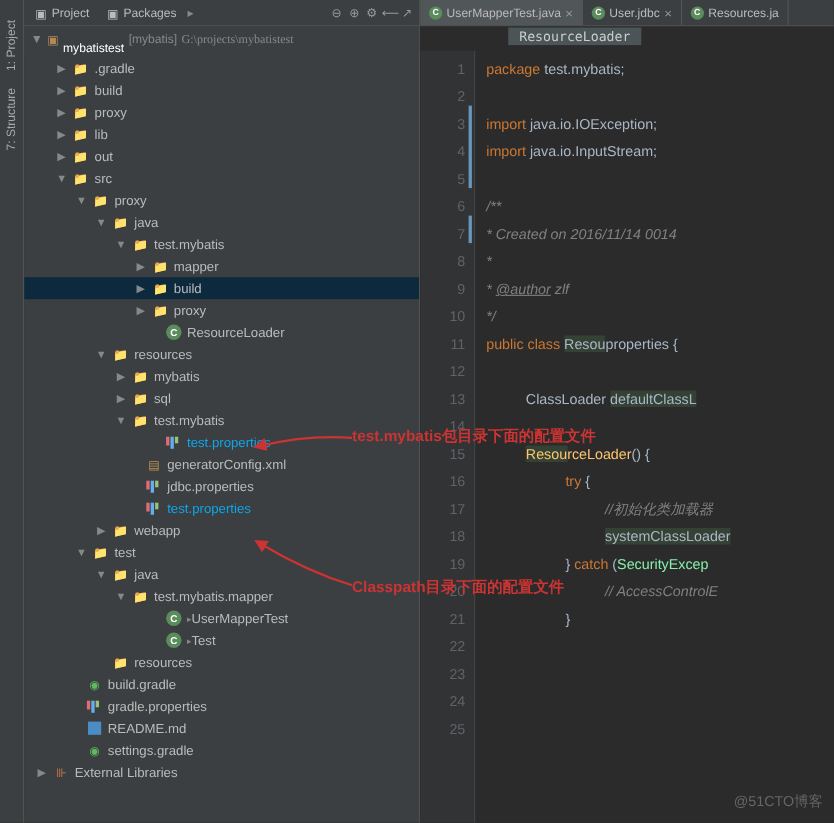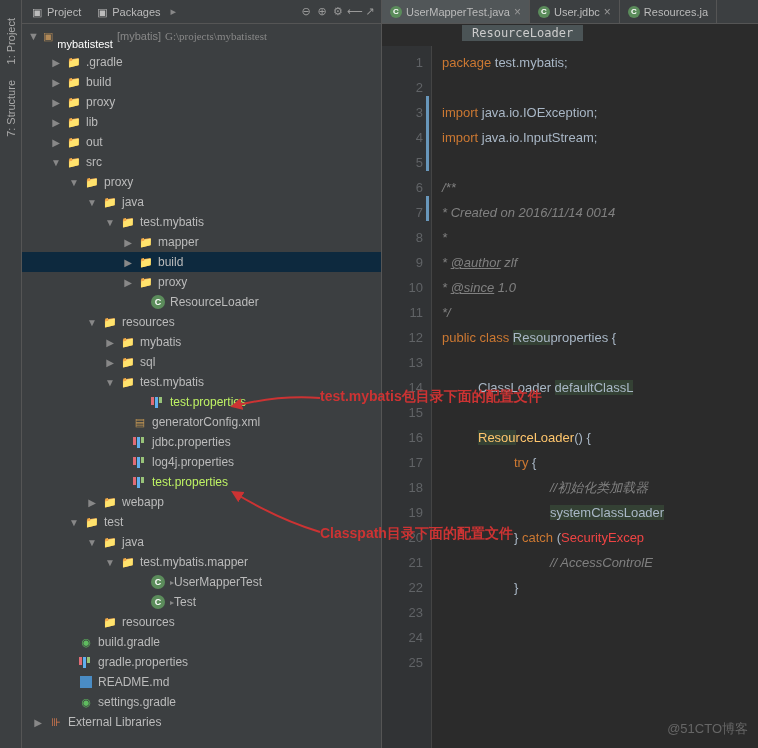--- a/index.html
+++ b/index.html
@@ -24,39 +24,39 @@
   .folder-icon { color: #b28957; }
   .folder-src { color: #688cc4; }
   .folder-res { color: #c09553; position: relative; }
   .class-icon { width: 14px; height: 14px; background: #5b8c5b; border-radius: 50%; color: #fff; font-size: 9px; font-weight: bold; display: flex; align-items: center; justify-content: center; }
   .prop-icon { display: inline-flex; width: 14px; height: 11px; }
   .prop-icon span { width: 3px; margin-right: 1px; }
   .gradle-icon { color: #5fbb5f; }
   .md-icon { display: inline-flex; width: 12px; height: 12px; background: #4a8cc4; }
   .lib-icon { color: #d97a4e; }
   .tree-label { color: #bbb; }
-  .tree-label.highlighted { color: #bef264; }
+  .tree-label.highlighted { color: #0ea5e9; }
   
   .editor { flex: 1; background: #2b2b2b; display: flex; flex-direction: column; position: relative; }
   .editor-tabs { height: 24px; background: #3c3f41; border-bottom: 1px solid #555; display: flex; align-items: center; }
   .editor-tab { height: 100%; padding: 0 8px; display: flex; align-items: center; gap: 4px; font-size: 11px; border-right: 1px solid #555; cursor: pointer; }
   .editor-tab.active { background: #515658; }
   .editor-tab .close { color: #999; cursor: pointer; font-size: 12px; }
   .breadcrumb-code { height: 22px; background: #2b2b2b; padding: 2px 0 2px 80px; }
   .breadcrumb-code span { background: #4b5456; color: #ccc; padding: 1px 10px; font-size: 12px; font-family: 'Consolas', monospace; }
   .code-area { flex: 1; display: flex; font-family: 'Consolas', monospace; font-size: 13px; overflow: hidden; }
   .gutter { width: 50px; background: #313335; text-align: right; padding: 4px 8px 0 0; color: #606366; line-height: 25px; border-right: 1px solid #444; position: relative; }
   .code { flex: 1; padding: 4px 0 0 10px; line-height: 25px; color: #a9b7c6; position: relative; }
   .code .kw { color: #cc7832; }
   .code .com { color: #808080; font-style: italic; }
   .code .comlink { color: #808080; font-style: italic; text-decoration: underline; }
   .code .method { color: #ffc66d; }
   .code .type { color: #a9b7c6; }
   .code .hi-green { background: #344134; }
-  .code .err { color: #ef4444; }
+  .code .err { color: #86efac; }
   .modified-bar { position: absolute; left: -6px; width: 3px; background: #6897bb; }
   
   .annotation { position: absolute; color: #cc3333; font-size: 14px; font-weight: bold; pointer-events: none; z-index: 10; }
   .arrow-svg { position: absolute; pointer-events: none; z-index: 9; }
   .watermark { position: absolute; bottom: 10px; right: 10px; color: #666; font-size: 13px; }
   
   .mini-icon { width: 12px; height: 12px; display: inline-block; }
   svg { display: block; }
 </style>
 </head>
@@ -202,31 +202,20 @@
       <div class="tree-item" style="padding-left:94px">
           <span class="arrow"></span>
           <span class="icon">
             <span class="prop-icon">
               <span style="background:#e06c75;height:8px"></span>
               <span style="background:#61afef;height:11px"></span>
               <span style="background:#98c379;height:6px"></span>
             </span>
           </span>
           <span class="tree-label">jdbc.properties</span>
-        </div>
-      <div class="tree-item" style="padding-left:94px">
-          <span class="arrow"></span>
-          <span class="icon">
-            <span class="prop-icon">
-              <span style="background:#e06c75;height:8px"></span>
-              <span style="background:#61afef;height:11px"></span>
-              <span style="background:#98c379;height:6px"></span>
-            </span>
-          </span>
-          <span class="tree-label">log4j.properties</span>
         </div>
       <div class="tree-item" style="padding-left:94px">
           <span class="arrow"></span>
           <span class="icon">
             <span class="prop-icon">
               <span style="background:#e06c75;height:8px"></span>
               <span style="background:#61afef;height:11px"></span>
               <span style="background:#98c379;height:6px"></span>
             </span>
           </span>
@@ -360,21 +349,20 @@
         <div class="modified-bar" style="top:150px;height:25px"></div>
         <div><span class="kw">package</span><span> test.mybatis;</span></div>
         <div>&nbsp;</div>
         <div><span class="kw">import</span><span> java.io.IOException;</span></div>
         <div><span class="kw">import</span><span> java.io.InputStream;</span></div>
         <div>&nbsp;</div>
         <div><span class="com">/**</span></div>
         <div><span class="com"> * Created on 2016/11/14 0014</span></div>
         <div><span class="com"> *</span></div>
         <div><span class="com"> * </span><span class="comlink">@author</span><span class="com"> zlf</span></div>
-        <div><span class="com"> * </span><span class="comlink">@since</span><span class="com"> 1.0</span></div>
         <div><span class="com"> */</span></div>
         <div><span class="kw">public class </span><span class="hi-green">Resou</span><span>properties {</span></div>
         <div>&nbsp;</div>
         <div style="padding-left:36px"><span class="type">ClassLoader </span><span class="hi-green">defaultClassL</span></div>
         <div>&nbsp;</div>
         <div style="padding-left:36px"><span class="hi-green method">Resou</span><span class="method">rceLoader</span><span>() {</span></div>
         <div style="padding-left:72px"><span class="kw">try</span><span> {</span></div>
         <div style="padding-left:108px"><span class="com">//初始化类加载器</span></div>
         <div style="padding-left:108px"><span class="hi-green">systemClassLoader</span></div>
         <div style="padding-left:72px"><span>} </span><span class="kw">catch</span><span> (</span><span class="err">SecurityExcep</span></div>

